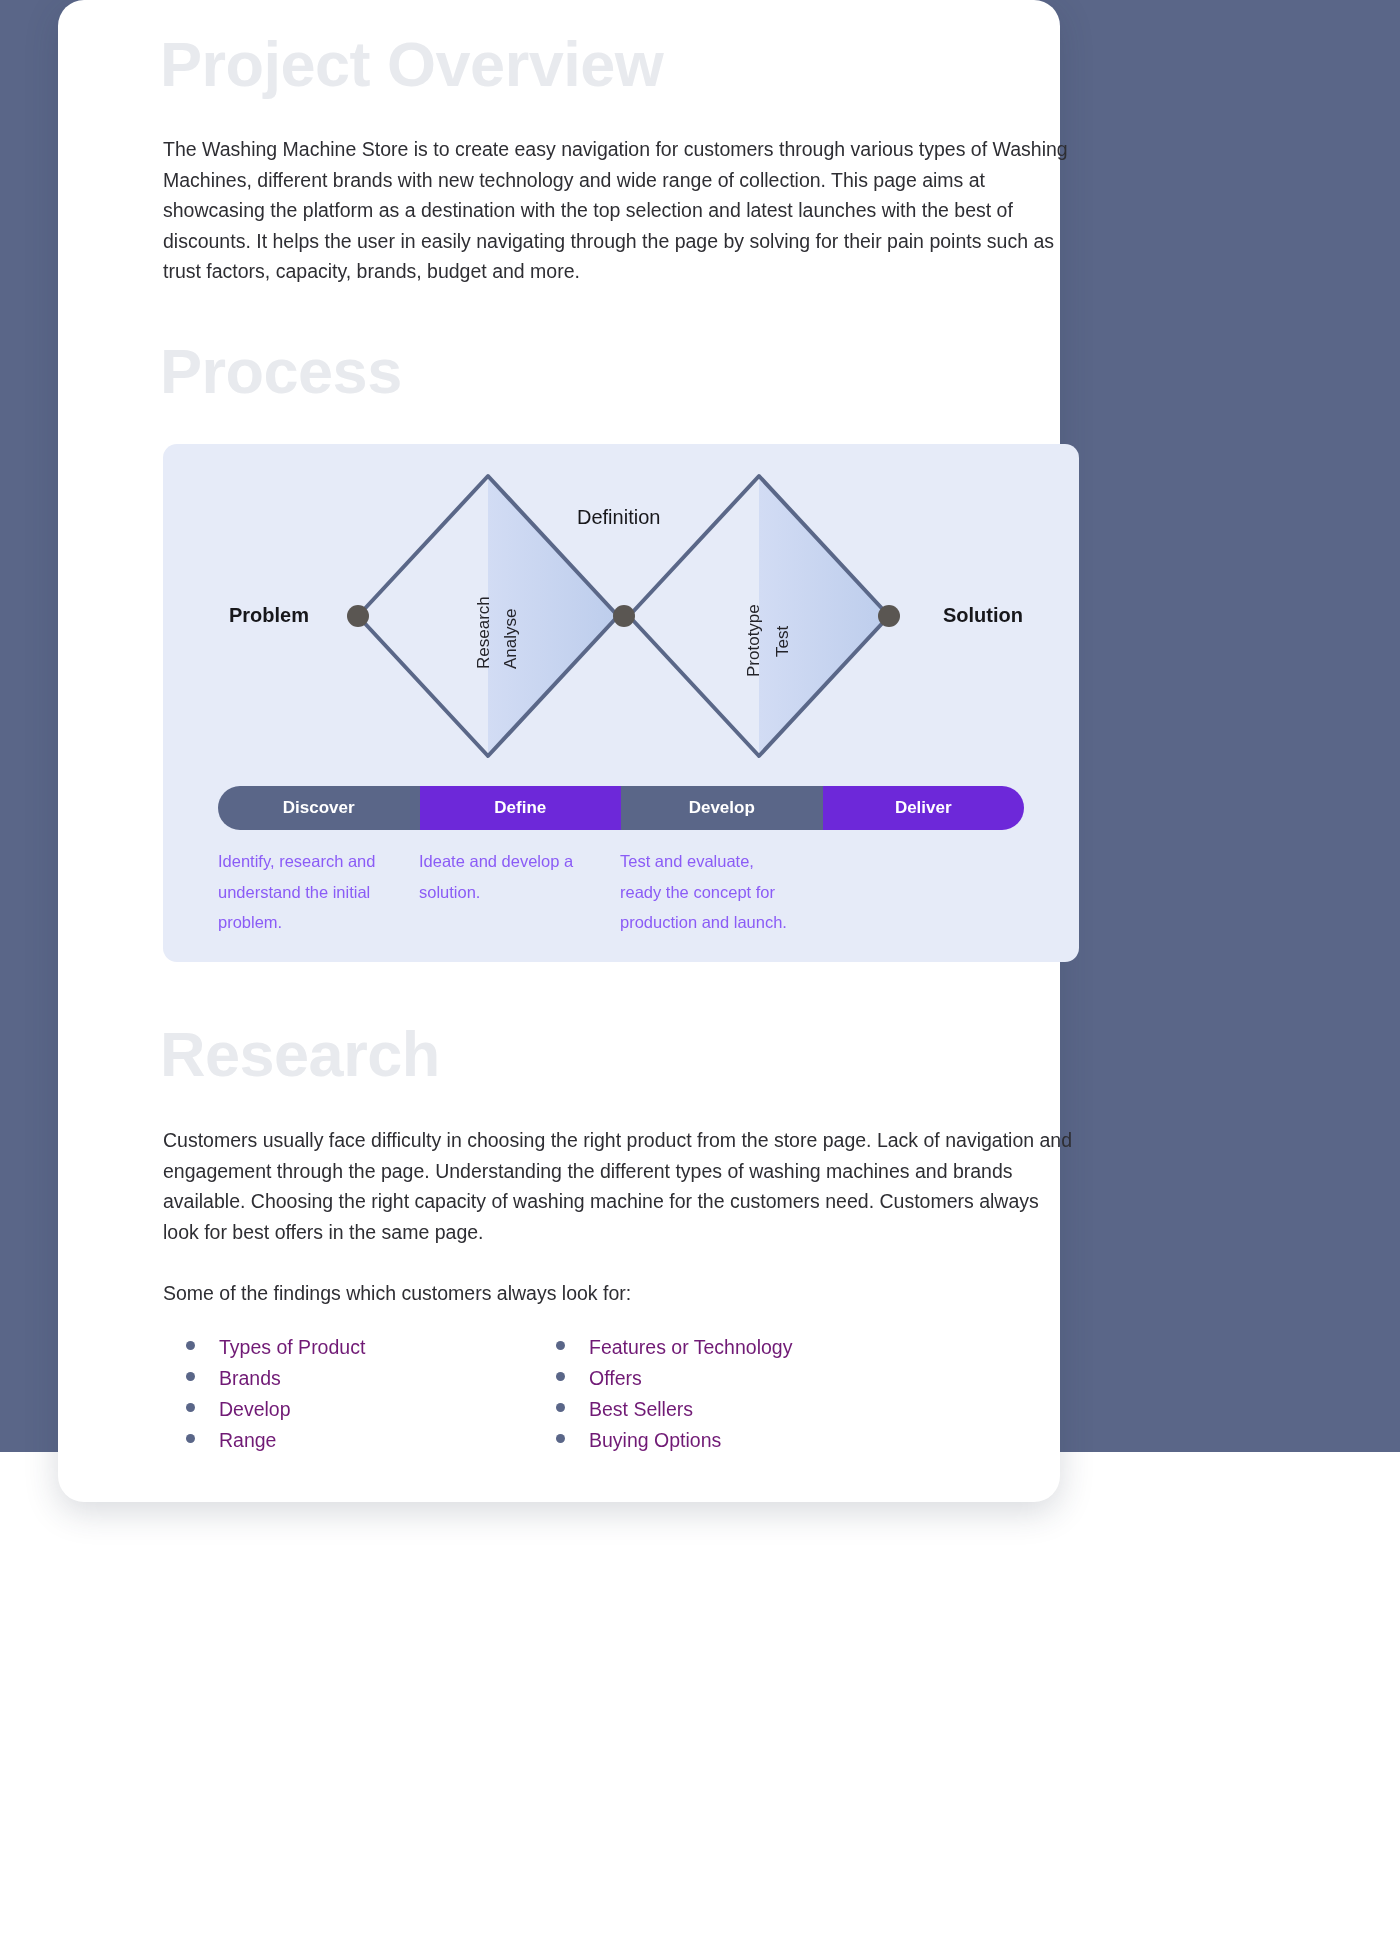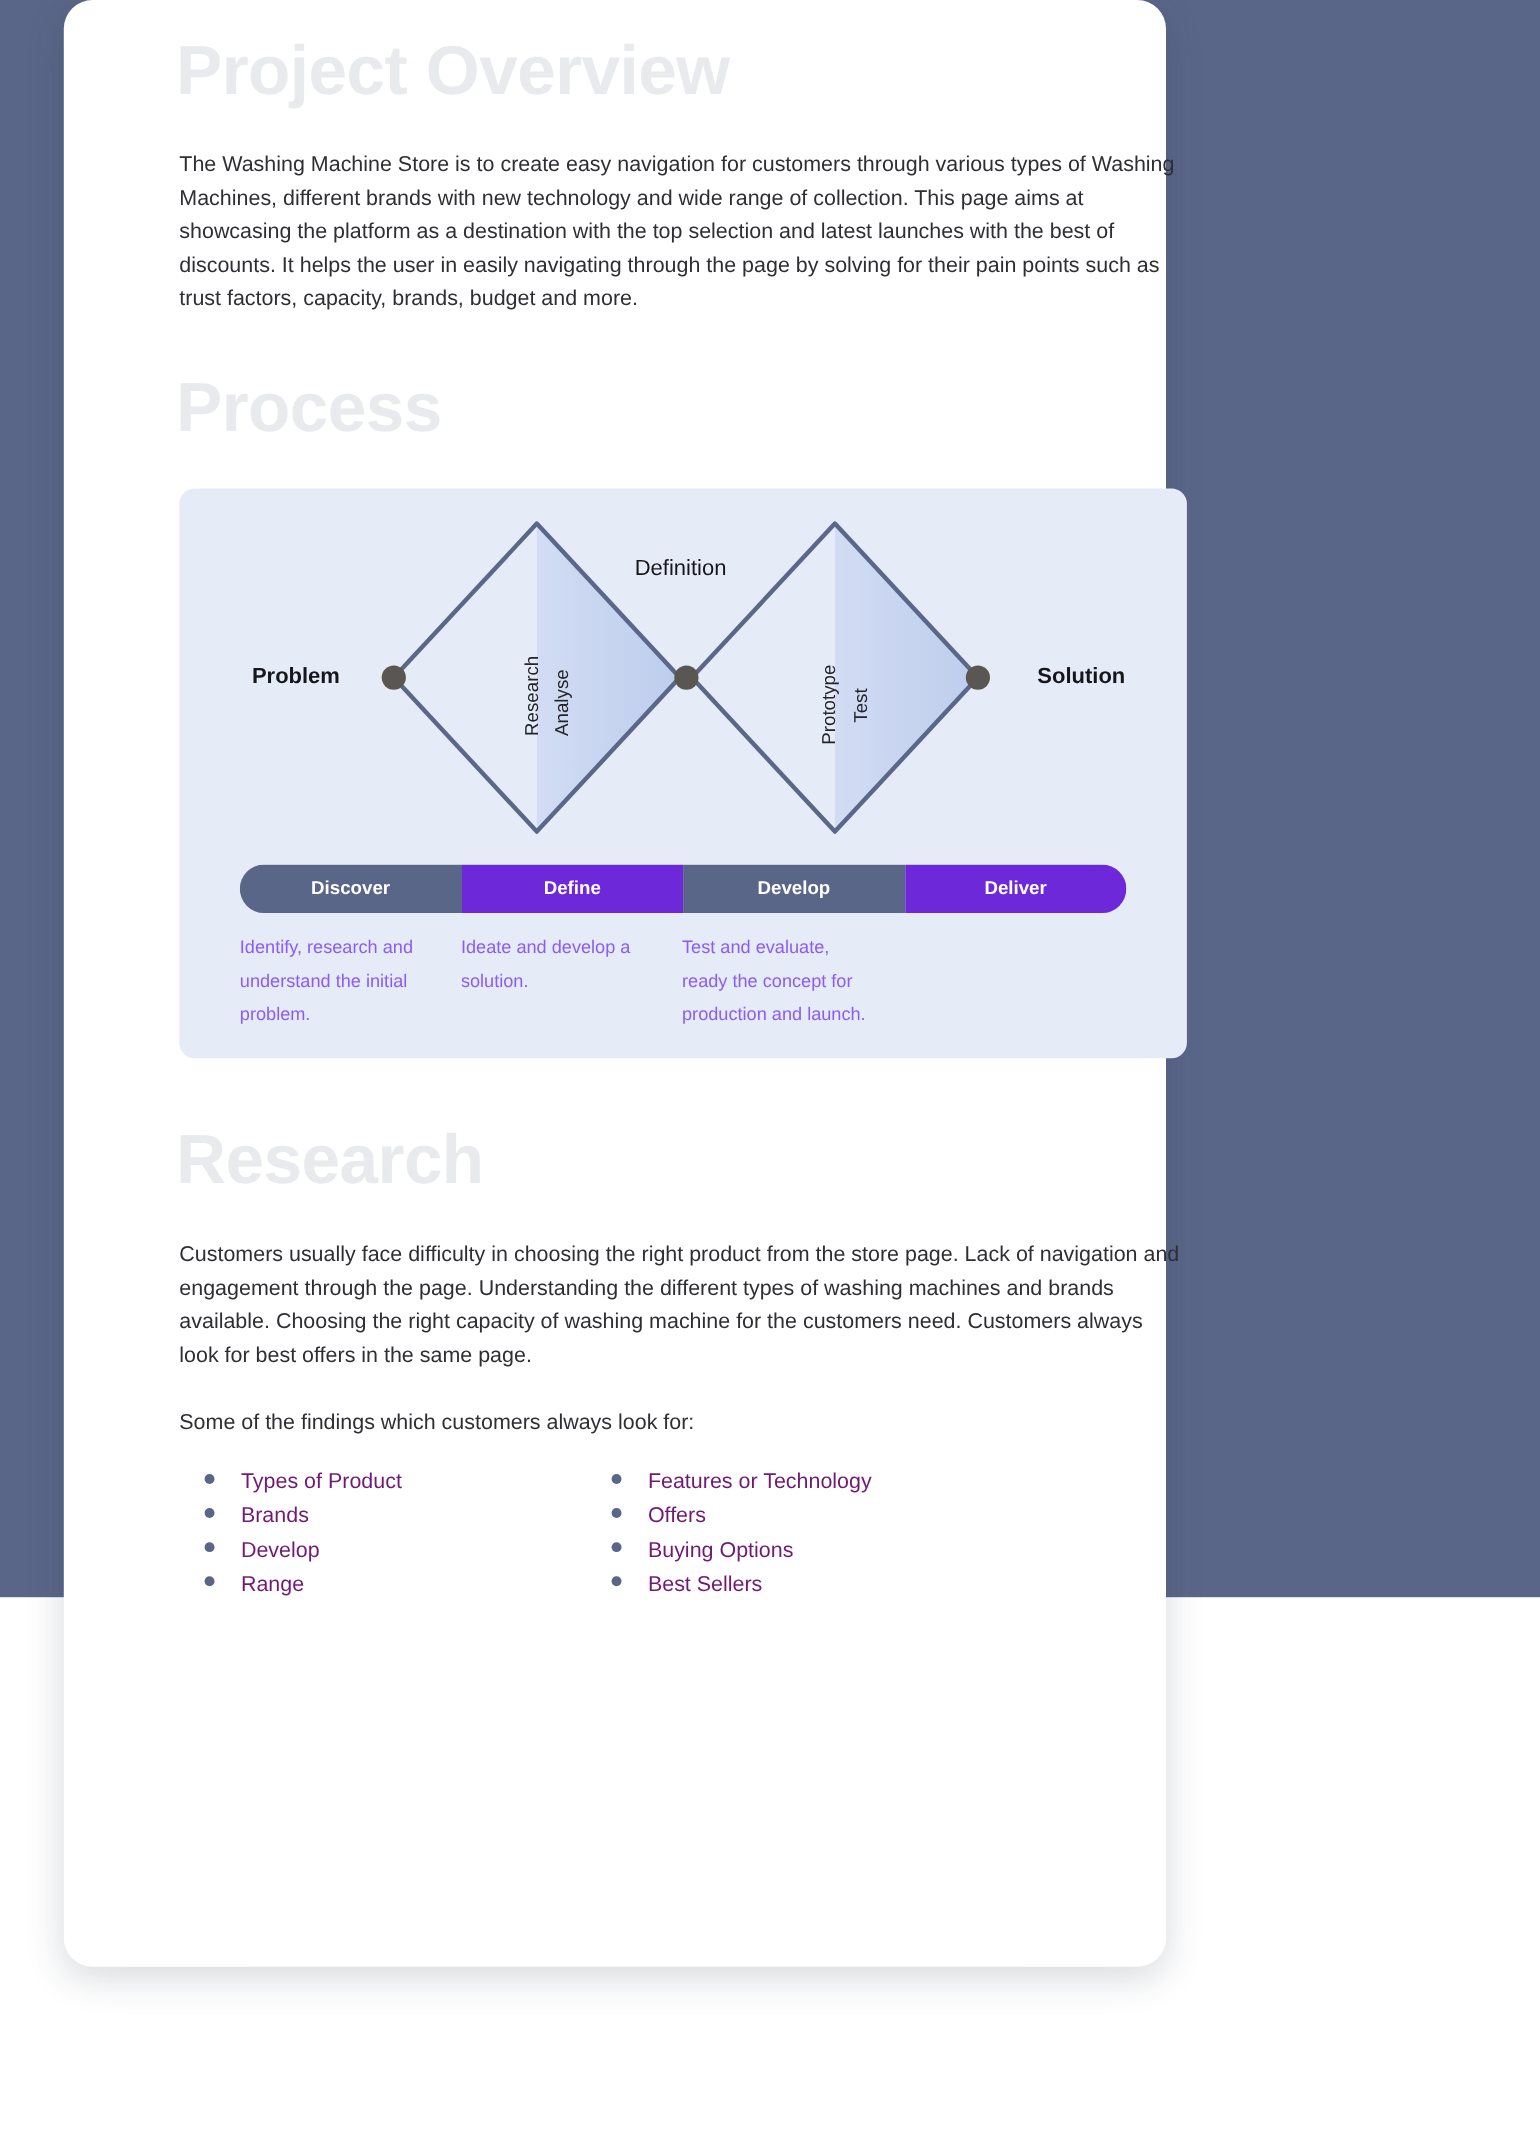--- a/index.html
+++ b/index.html
@@ -21,21 +21,21 @@
     height: 1452px;
     background: #5a6688;
   }
 
   
   .card {
     position: absolute;
     left: 58px;
     top: 0px;
     width: 1002px;
-    height: 1788px;
+    height: 1502px;
     background: #ffffff;
     border-radius: 26px;
     box-shadow: 0 10px 34px rgba(40,48,72,0.18);
     padding: 0 45px;
   }
 
   
   .ghost-title {
     font-size: 63px;
     font-weight: bold;
@@ -260,22 +260,22 @@
       <div class="finding-item">
         <span class="bullet"></span>
         <span>Features or Technology</span>
       </div>
       <div class="finding-item">
         <span class="bullet"></span>
         <span>Offers</span>
       </div>
       <div class="finding-item">
         <span class="bullet"></span>
+        <span>Best Sellers</span>
+      </div>
+      <div class="finding-item">
+        <span class="bullet"></span>
         <span>Buying Options</span>
       </div>
-      <div class="finding-item">
-        <span class="bullet"></span>
-        <span>Best Sellers</span>
-      </div>
     </div>
   </div>
 
 </div>
 
 </body></html>

